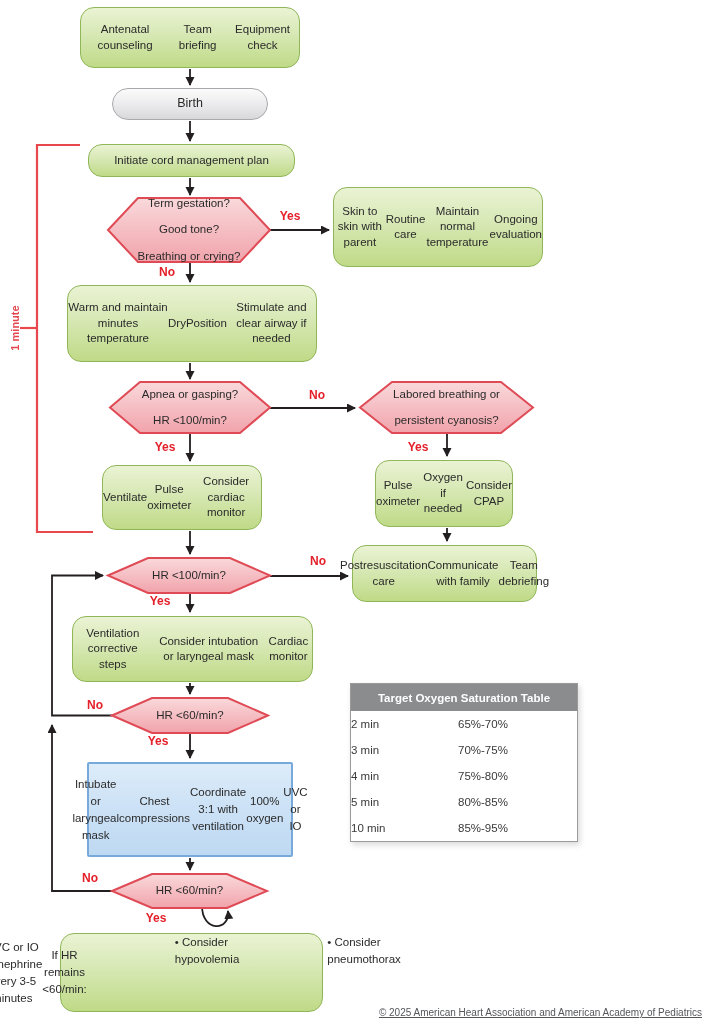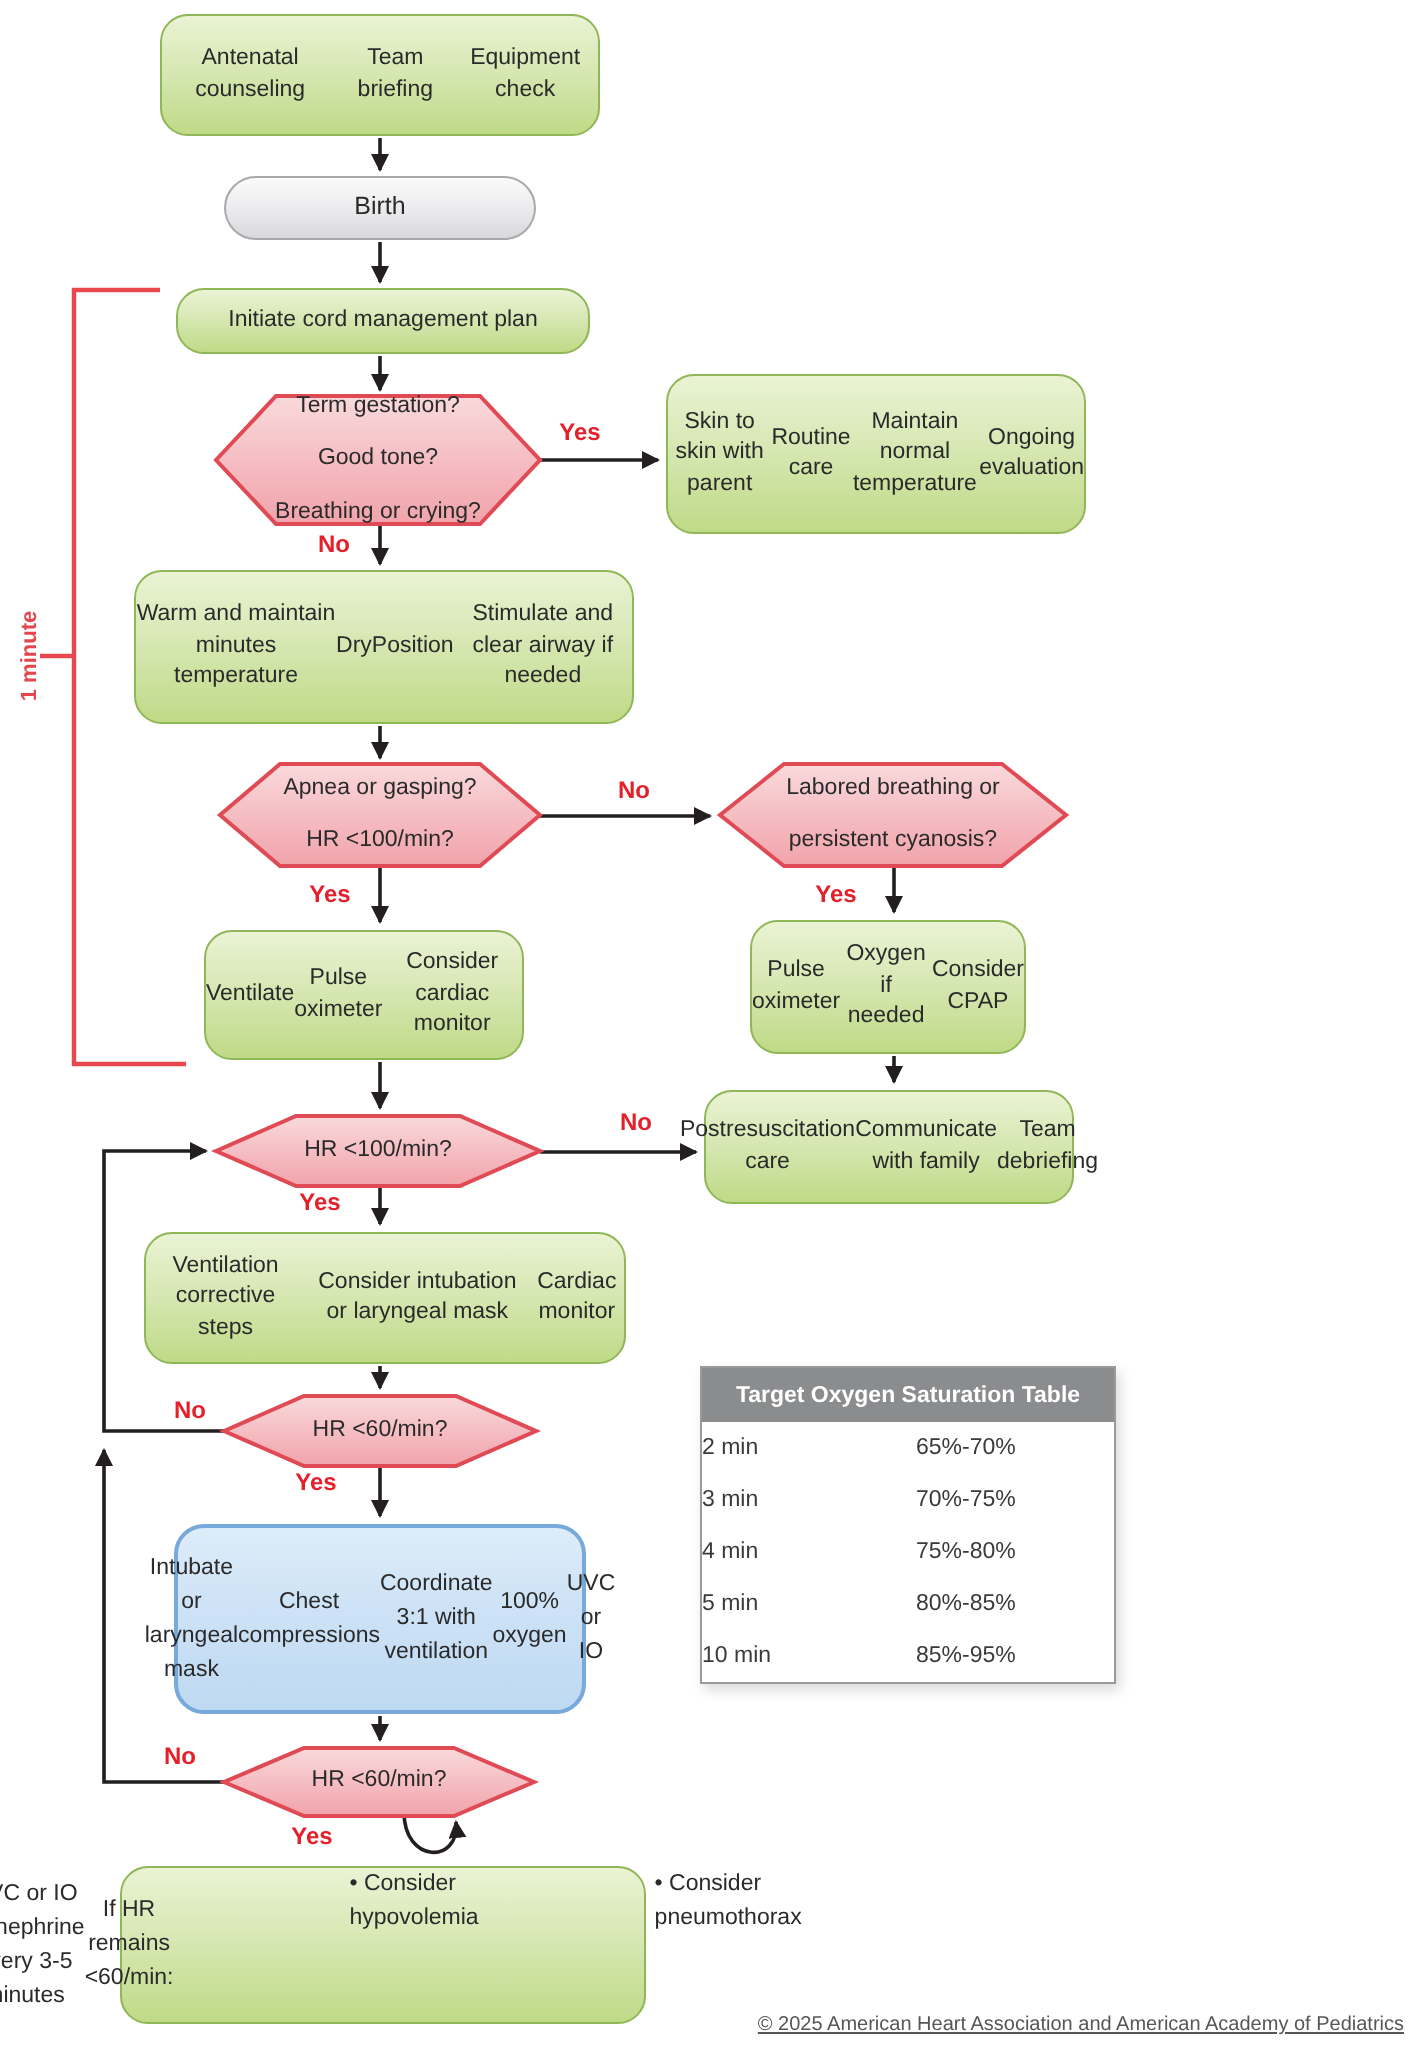--- a/index.html
+++ b/index.html
@@ -11,40 +11,40 @@
   .node{
     position:absolute;display:flex;flex-direction:row;justify-content:center;align-items:center;
     font-size:11.5px;line-height:15.5px;text-align:center;box-sizing:border-box;z-index:2;
   }
   .green{
     background:linear-gradient(180deg,#eaf3d4 0%,#d7e8b4 45%,#bfda87 100%);
     border:1.5px solid #8fb657;border-radius:14px;
   }
   .blue{
     background:linear-gradient(180deg,#ddecf9 0%,#cde2f6 45%,#bed9f2 100%);
-    border:2px solid #77a9da;border-radius:15px;line-height:17px;
+    border:2px solid #77a9da;border-radius:2px;line-height:17px;
   }
   .pill{
     background:linear-gradient(180deg,#fbfbfb 0%,#ececee 50%,#d8d8da 100%);
     border:1.5px solid #a7a9ac;border-radius:16px;font-weight:normal;font-size:12.5px;
   }
   .hextext{
     position:absolute;display:flex;flex-direction:column;justify-content:center;align-items:center;
     font-size:11.5px;line-height:15.5px;text-align:center;z-index:2;gap:11px;
   }
   .edge-label{
     position:absolute;width:40px;height:14px;text-align:center;z-index:3;
     color:#e4202a;font-weight:bold;font-size:12px;line-height:14px;
   }
   .timeline-label{
     position:absolute;left:-20px;top:322px;width:70px;text-align:center;
     transform:rotate(-90deg);color:#e4464d;font-weight:bold;font-size:11px;z-index:3;
   }
   .ox-table{
-    position:absolute;left:350px;top:683px;width:208px;height:159px;z-index:2;
+    position:absolute;left:350px;top:683px;width:228px;height:159px;z-index:2;
     background:#ffffff;border:1px solid #9a9a9a;box-sizing:border-box;
     box-shadow:2px 3px 6px rgba(0,0,0,0.15);
   }
   .ox-head{
     height:27px;background:#8b8c8e;color:#ffffff;font-weight:bold;font-size:11.5px;
     display:flex;align-items:center;justify-content:center;
   }
   .ox-row{
     height:26px;display:grid;grid-template-columns:95px 1fr;align-items:center;
     font-size:11.5px;color:#3a3a3a;

